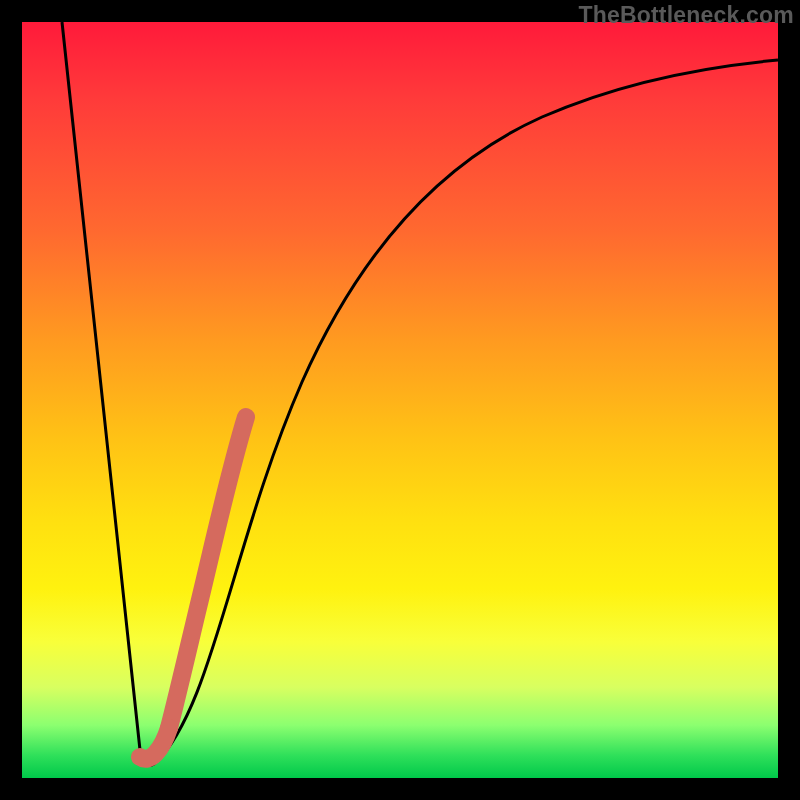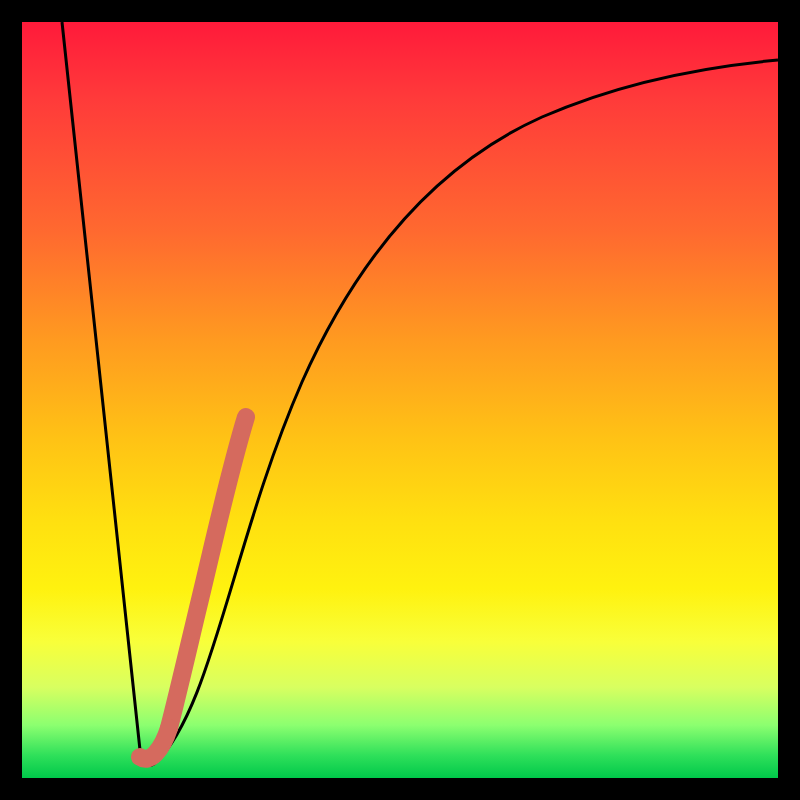--- a/index.html
+++ b/index.html
@@ -90,13 +90,14 @@
 
       <path class="salmon-overlay" d="M 224 395
                C 207 450 192 520 175 590
                C 165 632 155 675 147 706"></path>
 
       <path class="salmon-overlay" d="M 147 706
                C 140 728 128 742 118 735"></path>
     </svg>
 
   </div>
+  <div class="watermark">TheBottleneck.com</div>
 </div>
 
 </body></html>

